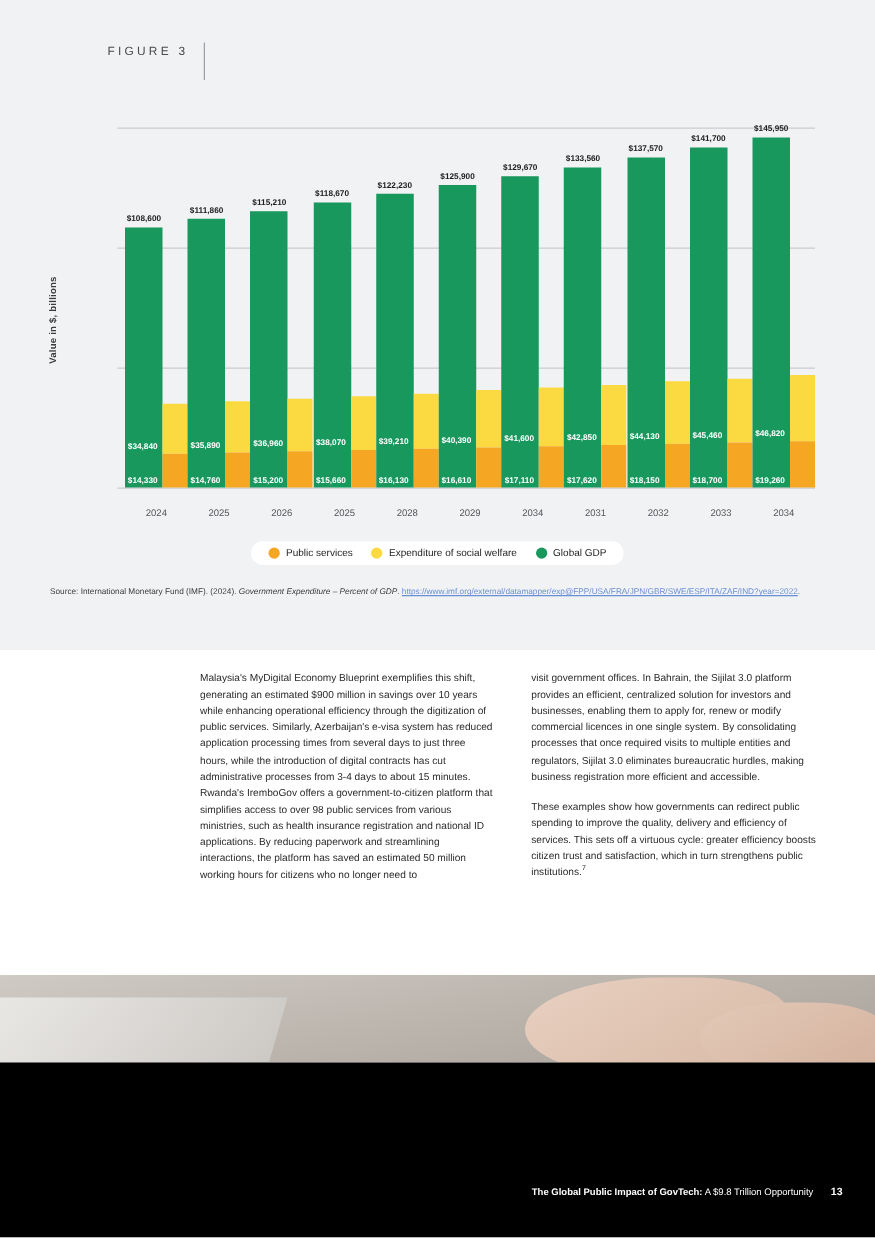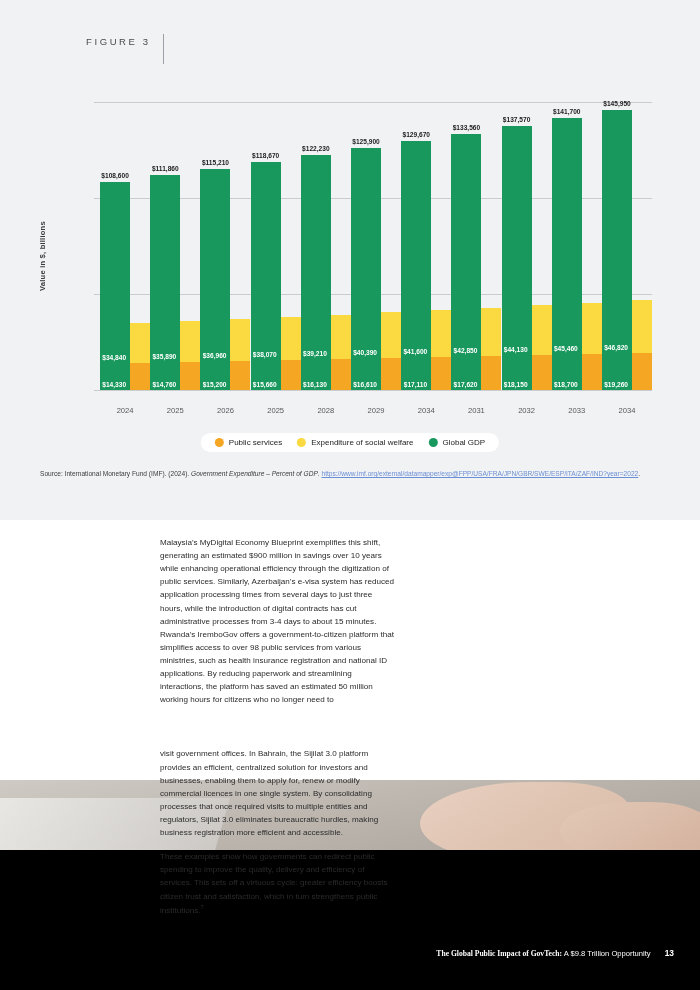--- a/index.html
+++ b/index.html
@@ -68,29 +68,29 @@
   .lg-item { display:flex; align-items:center; gap:5px; font-size:8px; color:#1d1d1d; }
   .dot { width:9px; height:9px; border-radius:50%; display:inline-block; }
 
   
   .source { position:absolute; left:40px; top:468px; width:612px; font-size:6.6px;
             line-height:1.75; color:#3c3c3c; }
   .source i { font-style:italic; }
   .source a { color:#6b8fd4; text-decoration:underline; word-break:break-all; }
 
   
-  .cols { position:absolute; left:160px; top:536px; width:500px; display:flex; gap:30px;flex-direction:column; }
+  .cols { position:absolute; left:160px; top:536px; width:500px; display:flex; gap:30px; }
   .col  { width:235px; font-size:8.1px; line-height:1.62; color:#2b2b2b; }
   .col p { margin:0 0 11px 0; }
   .col sup { font-size:5.6px; vertical-align:super; }
 
   
   .foot { position:absolute; right:26px; top:948px; display:flex; align-items:baseline; gap:14px; }
   .foot-txt { font-size:7.6px; color:#ffffff; }
-  .foot-txt b { font-weight:700;font-family:Liberation Serif, serif; }
+  .foot-txt b { font-weight:700; }
   .foot-pg  { font-size:8.4px; color:#ffffff; font-weight:700; }
 </style>
 </head>
 <body>
 
 <div class="band-top"></div>
 <div class="band-text"></div>
 <div class="band-photo">
   <div class="photo-desk"></div>
   <div class="photo-lap"></div>

